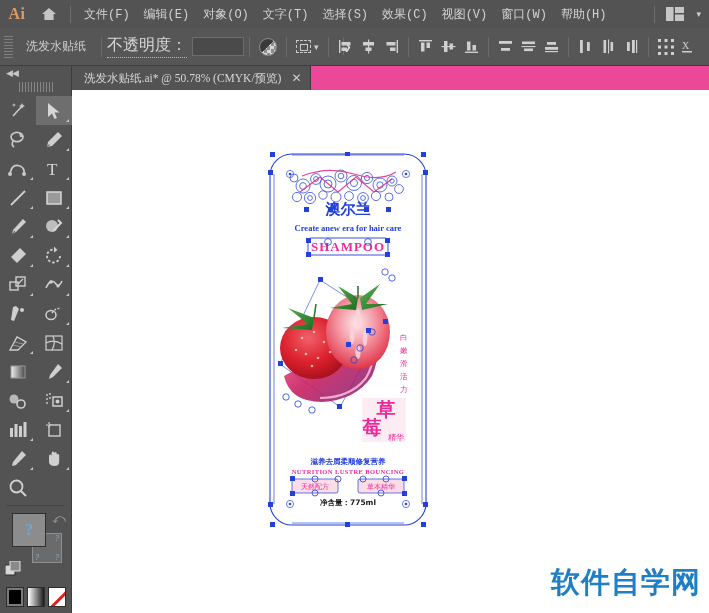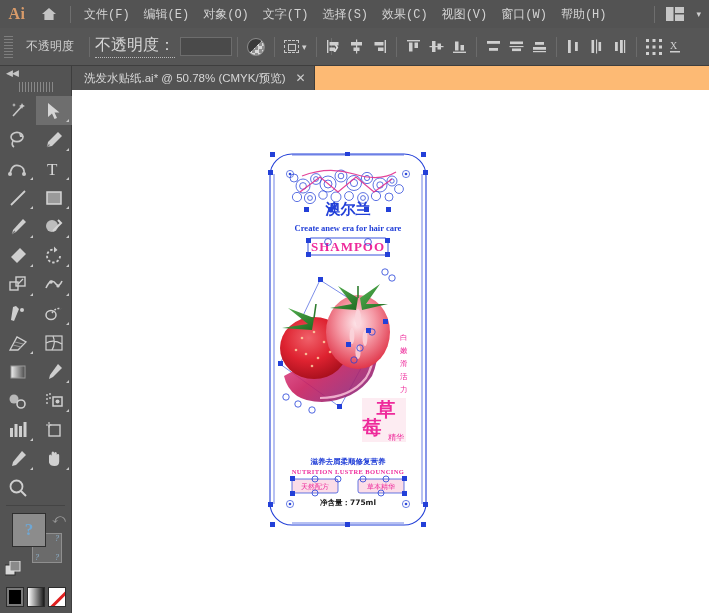--- a/index.html
+++ b/index.html
@@ -78,21 +78,22 @@
   .dash-box::after {
     content:""; position:absolute; left:3px; top:3px; width:6px; height:5px;
     border:1px solid #c8c8c8;
   }
   .iconbtn { display: flex; align-items: center; padding: 3px 4px; }
   .align-row { display: flex; align-items: center; }
 
   
   .tabbar {
     position: absolute; left: 72px; top: 66px; width: 637px; height: 24px;
-    background: #fdba74;
+    background: #ec4899;
+    font-family: Liberation Serif, serif;
   }
   .doctab {
     position: absolute; left: 0; top: 0; height: 24px;
     background: #535353; display: flex; align-items: center;
     padding: 0 8px 0 12px; border-right: 1px solid #3b3b3b;
   }
   .doctab-title { color: #d7d7d7; font-size: 11.5px; white-space: nowrap; }
   .doctab-close { color: #cfcfcf; font-size: 12px; margin-left: 10px; line-height: 1; }
 
   
@@ -201,21 +202,21 @@
           <rect x="9" y="0" width="9" height="6" fill="#c6c6c6"></rect>
           <rect x="9" y="7.5" width="9" height="6.5" fill="#c6c6c6"></rect>
         </svg>
       </div>
       <div class="chev">▾</div>
     </div>
   </div>
 
   <div class="controlbar">
     <div class="grip"></div>
-    <div class="cb-label">不透明度</div>
+    <div class="cb-label">洗发水贴纸</div>
     <div class="cb-sep"></div>
 
     <div class="opacity-label">不透明度：</div>
     <div class="opacity-field">
       <input class="opacity-input" type="text" value="" style="">
       <div class="opacity-arrow">❯</div>
     </div>
 
     <div class="cb-sep"></div>
     <div class="iconbtn">
@@ -766,16 +767,17 @@
             <circle cx="104" cy="180" r="3.2"></circle>
           <circle cx="92" cy="196" r="3.2"></circle>
             <circle cx="86" cy="208" r="3.2"></circle>
           <circle cx="117" cy="120" r="3.2"></circle>
             <circle cx="124" cy="126" r="3.2"></circle>
         </g>
       </svg>
     </div>
 
     <div class="watermark">
+      <div class="wm-cn">软件自学网</div>
     </div>
   </div>
 
 </div>
 
 </body></html>

